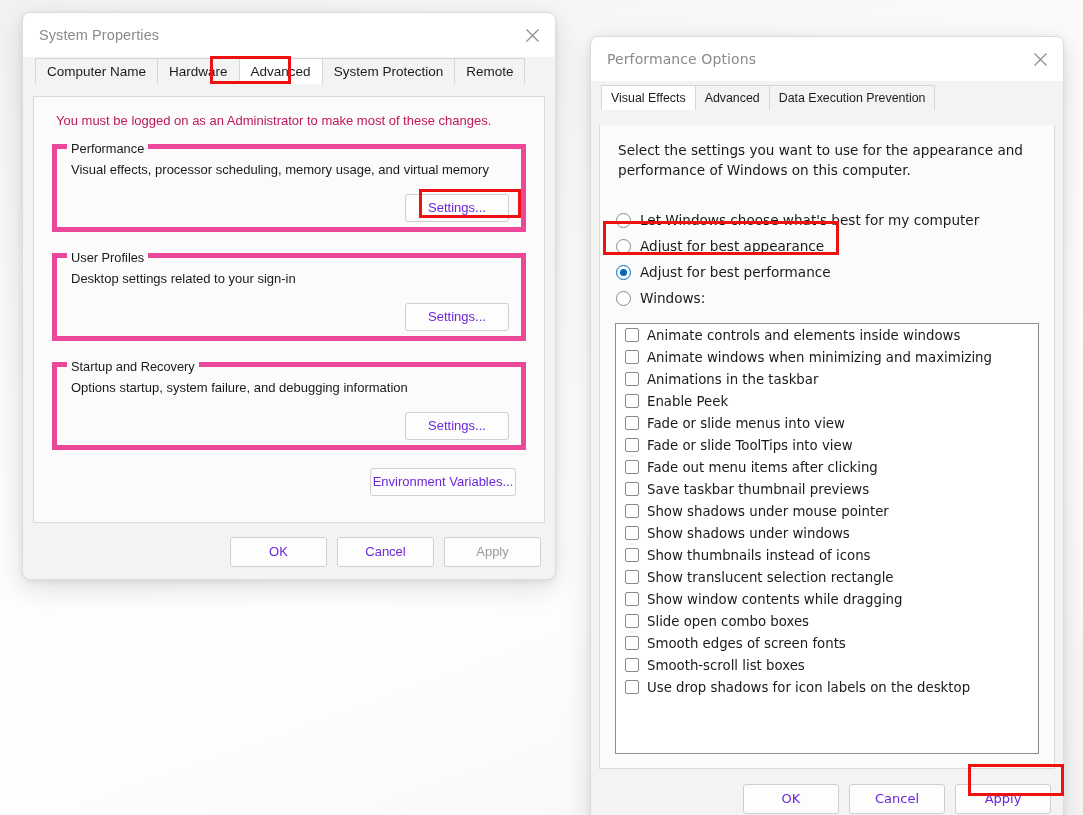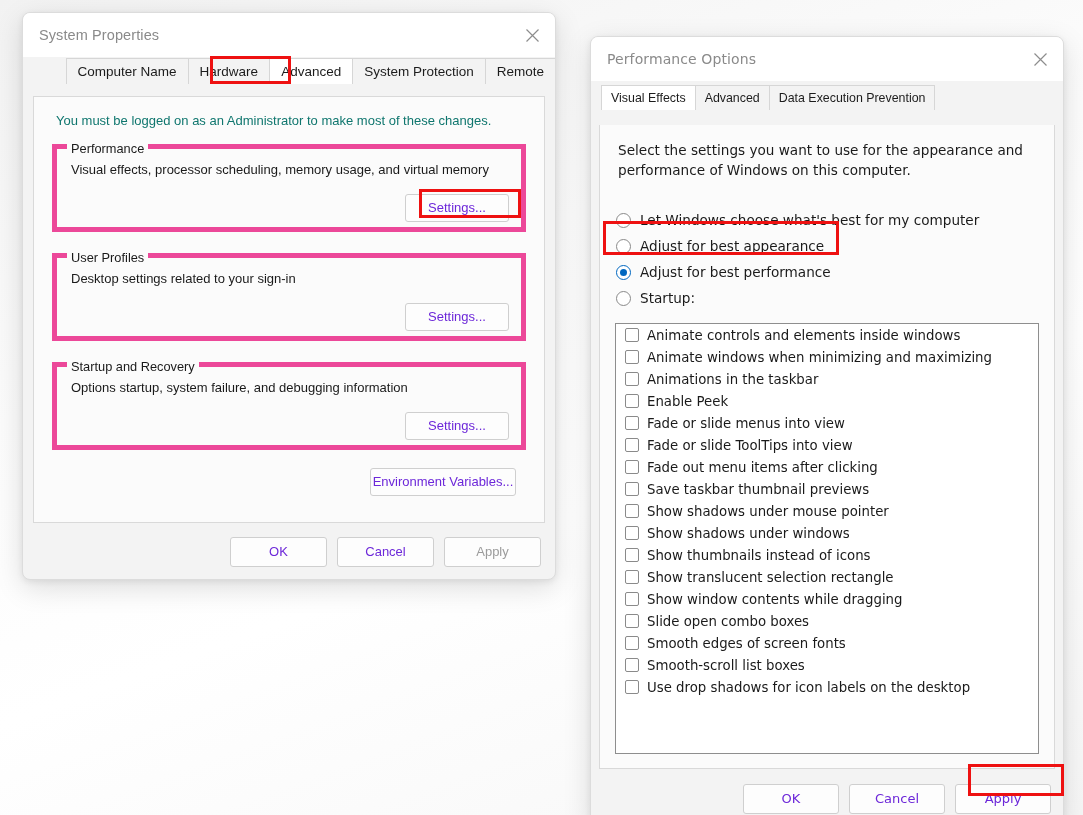--- a/index.html
+++ b/index.html
@@ -75,34 +75,34 @@
   .tab.active {
     background: #ffffff;
     z-index: 3;
   }
 
   
   #sysprops {
     left: 22px; top: 12px;
     width: 534px; height: 568px;
   }
-  #sysprops .tabstrip { padding-left: 12px; margin-top: 1px; justify-content: flex-end; }
+  #sysprops .tabstrip { padding-left: 12px; margin-top: 1px; }
   #sysprops .tab { font-family: "Liberation Sans", sans-serif; font-size: 13.5px; }
   .sp-body {
     position: absolute;
     left: 10px; right: 10px;
     top: 83px;
     bottom: 56px;
     background: #fbfbfb;
     border: 1px solid #d9d9d9;
     box-sizing: border-box;
   }
   .sp-intro {
     font-size: 13px;
-    color: #0f766e;
+    color: #be185d;
     margin: 16px 0 0 22px;
   }
   .groupbox {
     position: relative;
     margin: 16px 18px 0 18px;
     border: 5px solid #ec4899;
     box-sizing: border-box;
   }
   .groupbox > .gb-title {
     position: absolute;
@@ -360,21 +360,21 @@
       <div class="radio-row">
         <span class="radio-mark"></span>
         <span>Adjust for best appearance</span>
       </div>
       <div class="radio-row checked">
         <span class="radio-mark"></span>
         <span>Adjust for best performance</span>
       </div>
       <div class="radio-row">
         <span class="radio-mark"></span>
-        <span>Startup:</span>
+        <span>Windows:</span>
       </div>
     </div>
 
     <div class="listbox" id="effects-list">
         <div class="chk-row">
           <span class="chk-box"></span>
           <span>Animate controls and elements inside windows</span>
         </div>
         <div class="chk-row">
           <span class="chk-box"></span>

